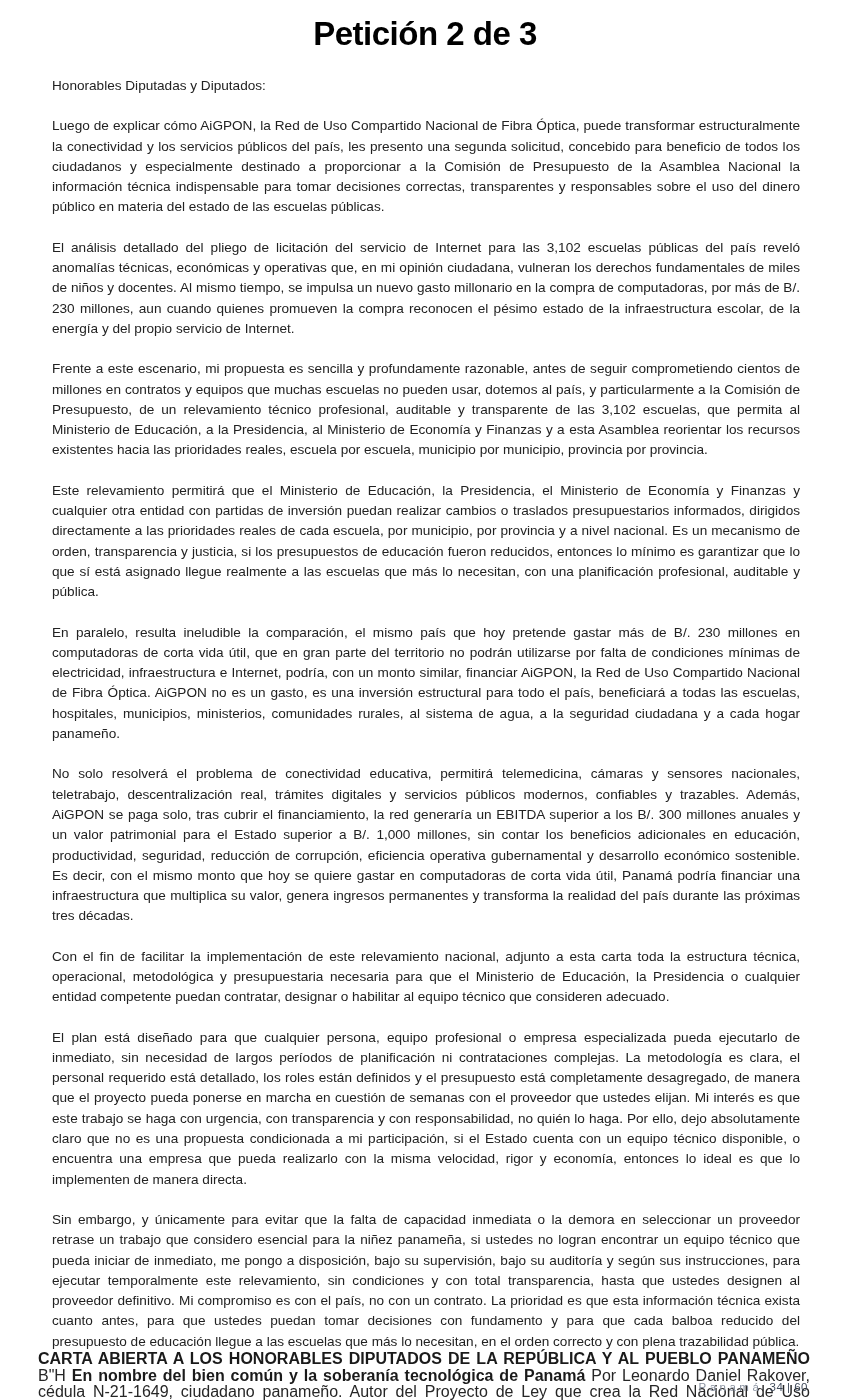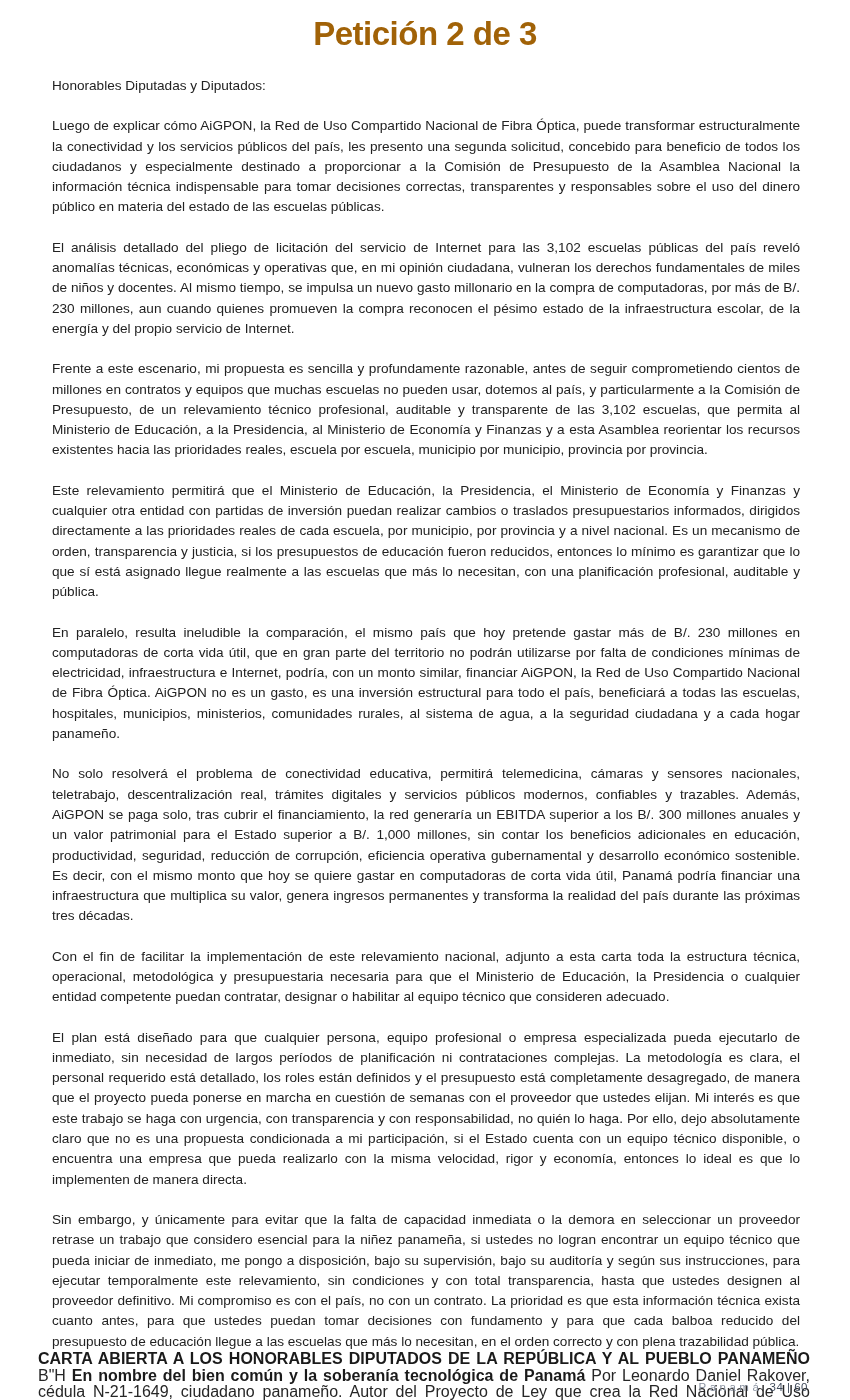--- a/index.html
+++ b/index.html
@@ -20,21 +20,21 @@
     width: 850px;
     height: 1400px;
     background: #ffffff;
   }
   .doc-title {
     margin: 14px 0 22px 0;
     font-size: 33px;
     line-height: 40px;
     font-weight: bold;
     text-align: center;
-    color: #a16207;
+    color: #000000;
     letter-spacing: -0.5px;
   }
   .doc-body {
     padding: 0 50px 0 52px;
   }
   .doc-body p {
     margin: 0 0 20px 0;
     font-size: 13.6px;
     line-height: 20.3px;
     text-align: justify;

